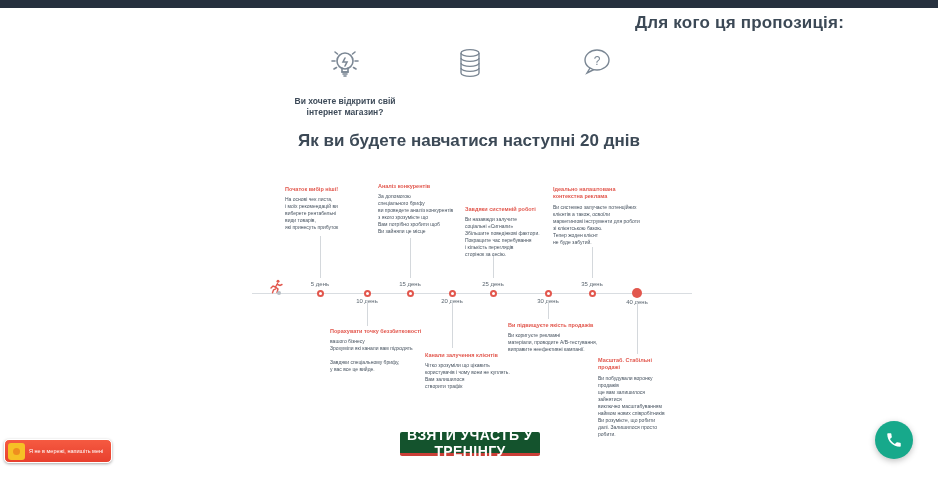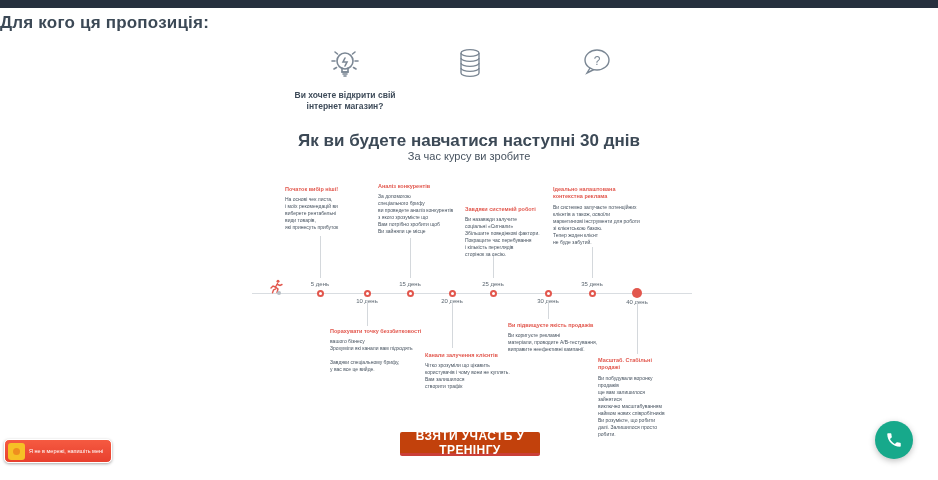--- a/index.html
+++ b/index.html
@@ -6,26 +6,26 @@
   html,body { background:#fff; }
   .stage {
     position:relative; width:938px; height:480px; margin:0 auto;
     background:#ffffff; overflow:hidden;
     font-family:"Liberation Sans","DejaVu Sans",sans-serif;
     color:#3e4b59;
   }
   .topbar { position:absolute; left:0; top:0; width:938px; height:8px; background:#26303e; }
 
   .audience-title {
-    position:absolute; left:0; top:13px; width:844px; text-align:left;
+    position:absolute; left:0; top:13px; width:844px; text-align:right;
     font-size:17px; font-weight:600; color:#3c4956; letter-spacing:.2px;
   }
   .aud-item { position:absolute; top:40px; width:150px; text-align:center; }
   .aud-item .ic { display:flex; justify-content:center; align-items:center; height:48px; }
-  .aud-caption { margin-top:2px; font-size:8.5px; line-height:1.35; color:#3e4b59; white-space:pre-line; font-weight:600; }
+  .aud-caption { margin-top:8px; font-size:8.5px; line-height:1.35; color:#3e4b59; white-space:pre-line; font-weight:600; }
 
   .course-title {
     position:absolute; left:0; top:131px; width:938px; text-align:center;
     font-size:17px; font-weight:600; color:#3c4956;
   }
   .course-subtitle {
     position:absolute; left:0; top:150px; width:938px; text-align:center;
     font-size:11px; color:#46525f;
   }
 
@@ -40,22 +40,22 @@
   .connector { position:absolute; width:1px; background:#d4d8dc; }
 
   .anno { position:absolute; font-size:5px; line-height:1.4; color:#46525f; }
   .anno .t { color:#e2574d; font-weight:700; font-size:5.5px; line-height:1.35; margin-bottom:3px; white-space:pre-line; }
   .anno .b { white-space:pre-line; }
 
   .runner { position:absolute; left:269px; top:279px; }
 
   .cta-btn {
     position:absolute; left:400px; top:432px; width:140px; height:24px;
-    background:#c2410c; border:none; border-bottom:3px solid #ca3f38; border-radius:2px;
-    color:#fff; font-size:12px; font-weight:700; letter-spacing:.4px;
+    background:#14532d; border:none; border-bottom:3px solid #ca3f38; border-radius:2px;
+    color:#fff; font-size:14px; font-weight:700; letter-spacing:.4px;
     font-family:"Liberation Sans","DejaVu Sans",sans-serif; cursor:pointer;
     display:flex; align-items:center; justify-content:center;
   }
 
   .chat-badge {
     position:absolute; left:4px; top:439px; height:24px; padding:3px 8px 3px 3px;
     background:linear-gradient(180deg,#f55a41,#e8402e); border:1px solid #ffffff; border-radius:5px;
     box-shadow:0 1px 3px rgba(0,0,0,.35); display:flex; align-items:center; gap:4px; cursor:pointer;
   }
   .chat-badge .yic {
@@ -116,22 +116,21 @@
   <div class="aud-item" style="left:522px;">
     <div class="ic">
       <svg width="46" height="46" viewBox="0 0 46 46" fill="none" stroke="#7b8794" stroke-width="1.4">
         <ellipse cx="23" cy="19" rx="12" ry="10"></ellipse>
         <path d="M16 27 L13 32 L20 28.5"></path>
         <text x="23" y="23.5" text-anchor="middle" font-size="12" fill="#7b8794" stroke="none" font-family="Liberation Sans, sans-serif">?</text>
       </svg>
     </div>
   </div>
 
-  <div class="course-title">Як ви будете навчатися наступні 30 днів</div>
-  <div class="course-subtitle">За час курсу ви зробите</div>
+  <div class="course-title">Як ви будете навчатися наступні 20 днів</div>
 
   <div class="tl-line"></div>
 
   <div class="runner">
     <svg width="14" height="15" viewBox="0 0 14 15" fill="none" stroke="#e2574d" stroke-width="1.4" stroke-linecap="round">
       <circle cx="9" cy="2.2" r="1.5" fill="#e2574d" stroke="none"></circle>
       <path d="M8.5 4.5 L6.5 8 L9 10 L8 13.5"></path>
       <path d="M6.5 8 L4 7 L2 9"></path>
       <path d="M8.5 5.5 L11 6.5 L13 5.5"></path>
       <path d="M6.8 9.8 L4.5 11 L3.5 13.8"></path>

